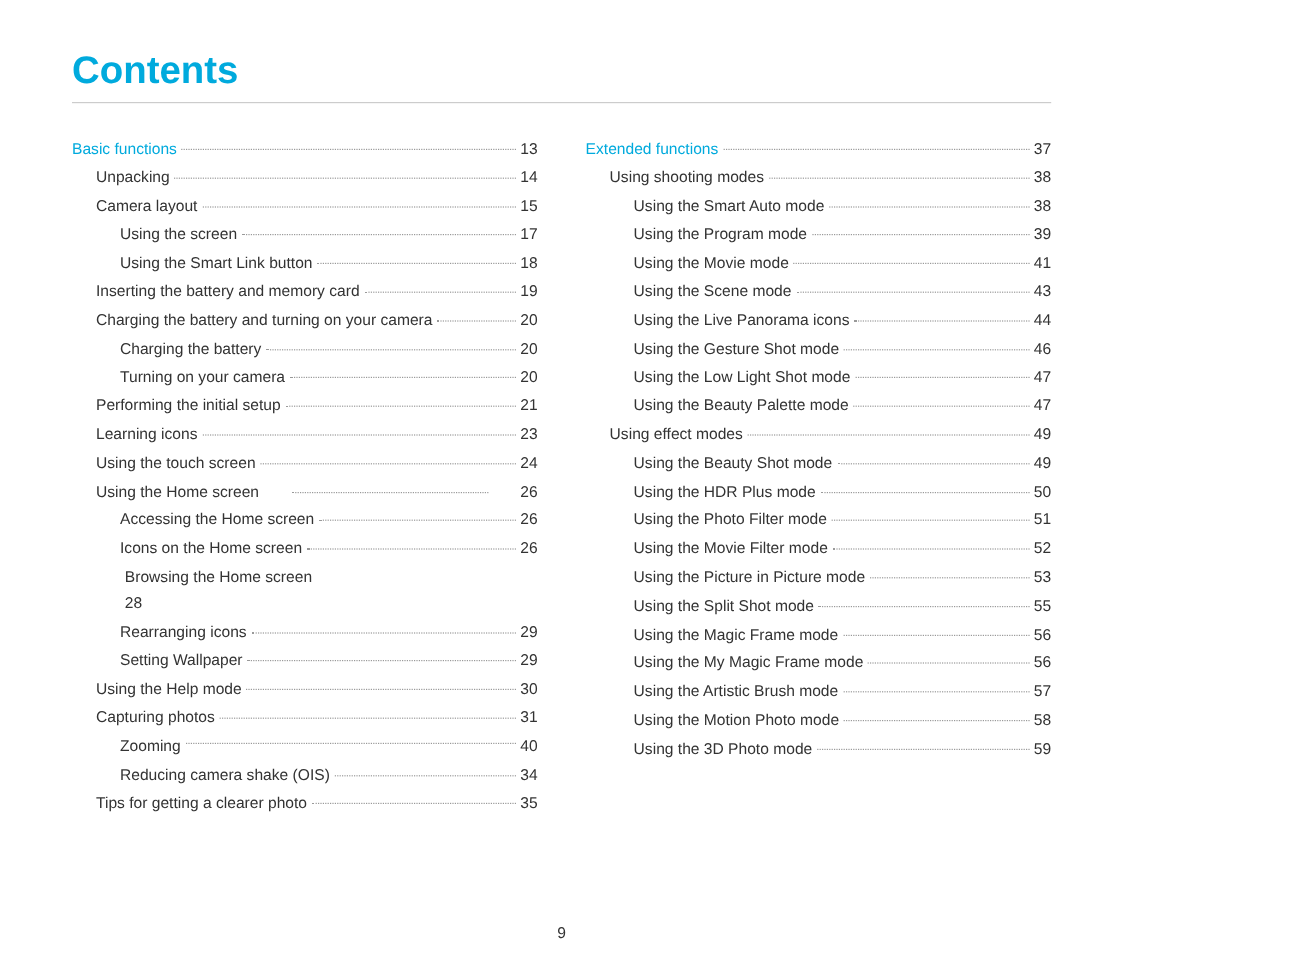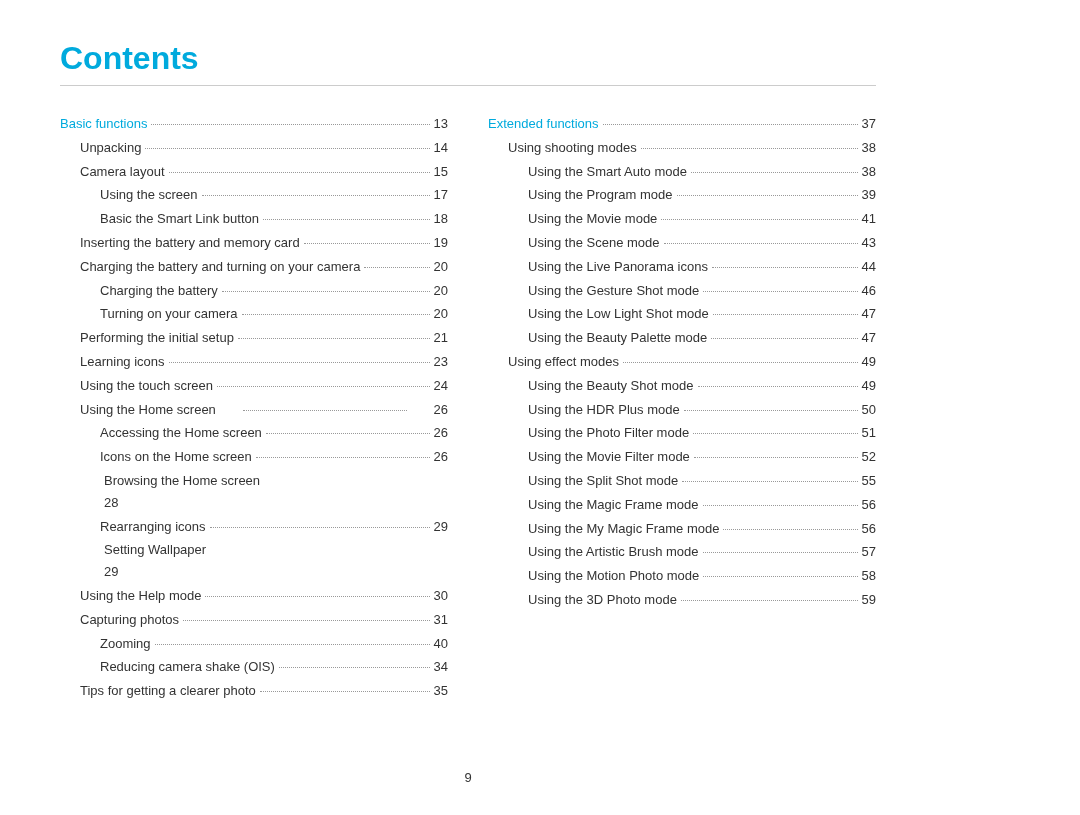--- a/index.html
+++ b/index.html
@@ -120,21 +120,21 @@
       <span class="toc-label">Camera layout</span>
       <span class="toc-dots"></span>
       <span class="toc-page">15</span>
     </div>
           <div class="toc-item" style="padding-left: 40px;">
       <span class="toc-label">Using the screen</span>
       <span class="toc-dots"></span>
       <span class="toc-page">17</span>
     </div>
           <div class="toc-item" style="padding-left: 40px;">
-      <span class="toc-label">Basic the Smart Link button</span>
+      <span class="toc-label">Using the Smart Link button</span>
       <span class="toc-dots"></span>
       <span class="toc-page">18</span>
     </div>
           <div class="toc-item" style="padding-left: 20px;">
       <span class="toc-label">Inserting the battery and memory card</span>
       <span class="toc-dots"></span>
       <span class="toc-page">19</span>
     </div>
           <div class="toc-item" style="padding-left: 20px;">
       <span class="toc-label">Charging the battery and turning on your camera</span>
@@ -184,36 +184,36 @@
           <div class="toc-item" style="padding-left: 40px; flex-direction: column;">
       <span class="toc-label">Browsing the Home screen</span>
       <span class="toc-dots"></span>
       <span class="toc-page">28</span>
     </div>
           <div class="toc-item" style="padding-left: 40px;">
       <span class="toc-label">Rearranging icons</span>
       <span class="toc-dots"></span>
       <span class="toc-page">29</span>
     </div>
-          <div class="toc-item" style="padding-left: 40px; flex-direction: column;">
+          <div class="toc-item" style="padding-left: 40px;">
       <span class="toc-label">Setting Wallpaper</span>
       <span class="toc-dots"></span>
       <span class="toc-page">29</span>
     </div>
           <div class="toc-item" style="padding-left: 20px;">
       <span class="toc-label">Using the Help mode</span>
       <span class="toc-dots"></span>
       <span class="toc-page">30</span>
     </div>
           <div class="toc-item" style="padding-left: 20px;">
       <span class="toc-label">Capturing photos</span>
       <span class="toc-dots"></span>
       <span class="toc-page">31</span>
     </div>
-          <div class="toc-item" style="padding-left: 40px;">
+          <div class="toc-item" style="padding-left: 40px; align-items: center;">
       <span class="toc-label">Zooming</span>
       <span class="toc-dots"></span>
       <span class="toc-page">40</span>
     </div>
           <div class="toc-item" style="padding-left: 40px;">
       <span class="toc-label">Reducing camera shake (OIS)</span>
       <span class="toc-dots"></span>
       <span class="toc-page">34</span>
     </div>
           <div class="toc-item" style="padding-left: 20px;">
@@ -298,20 +298,25 @@
         <span class="toc-label">Using the Photo Filter mode</span>
         <span class="toc-dots"></span>
         <span class="toc-page">51</span>
       </div>
           <div class="toc-item" style="padding-left: 40px;">
         <span class="toc-label">Using the Movie Filter mode</span>
         <span class="toc-dots"></span>
         <span class="toc-page">52</span>
       </div>
           <div class="toc-item" style="padding-left: 40px;">
+        <span class="toc-label">Using the Picture in Picture mode</span>
+        <span class="toc-dots"></span>
+        <span class="toc-page">53</span>
+      </div>
+          <div class="toc-item" style="padding-left: 40px;">
         <span class="toc-label">Using the Split Shot mode</span>
         <span class="toc-dots"></span>
         <span class="toc-page">55</span>
       </div>
           <div class="toc-item" style="padding-left: 40px;">
         <span class="toc-label">Using the Magic Frame mode</span>
         <span class="toc-dots"></span>
         <span class="toc-page">56</span>
       </div>
           <div class="toc-item" style="padding-left: 40px;">

